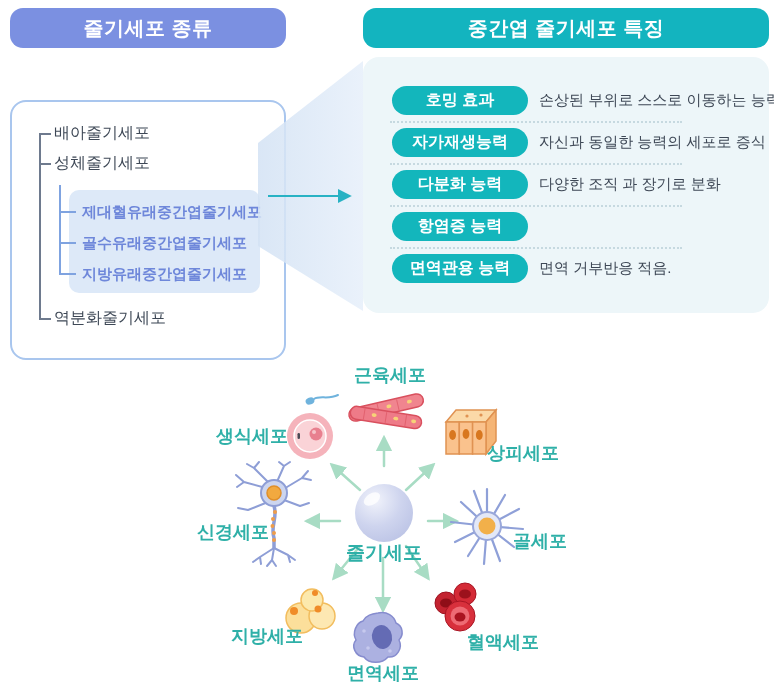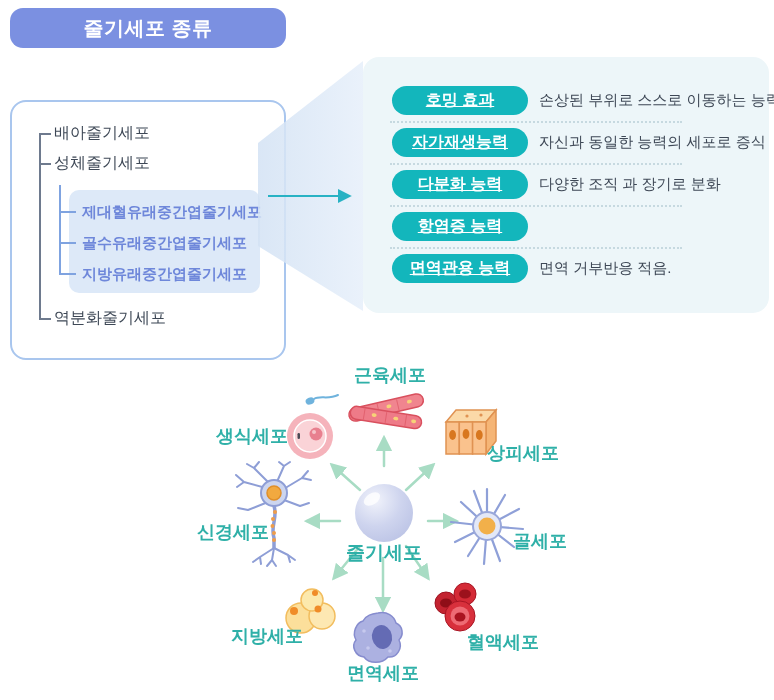--- a/index.html
+++ b/index.html
@@ -35,21 +35,21 @@
   }
   #highlight-box{
     position:absolute;left:57px;top:88px;width:191px;height:103px;
     background:var(--highlight_box_bg,#dde9f8);border-radius:10px;
   }
   
   .feat-row{position:absolute;left:29px;height:29px;display:flex;align-items:center;}
   .feat-pill{
     width:136px;height:29px;border-radius:15px;background:var(--feature_pill_bg,#13b6bc);
     color:#fff;font-weight:bold;font-size:16px;display:flex;align-items:center;
-    justify-content:center;white-space:nowrap;flex:none;text-decoration:underline;
+    justify-content:center;white-space:nowrap;flex:none;
   }
   .feat-desc{
     margin-left:11px;font-size:15px;color:var(--feature_text,#3e4856);
     white-space:nowrap;font-weight:500;
   }
   .dotted{
     position:absolute;left:27px;width:292px;height:0;
     border-top:2px dotted #c6d9e0;
   }
   
@@ -84,20 +84,23 @@
     <div class="tree-line blue" style="left:47px;top:171px;width:17px;height:2px;"></div>
 
     <div class="tree-item" style="left:42px;top:21px;">배아줄기세포</div>
     <div class="tree-item" style="left:42px;top:51px;">성체줄기세포</div>
     <div class="tree-item sub" style="left:70px;top:100px;">제대혈유래중간엽줄기세포</div>
     <div class="tree-item sub" style="left:70px;top:131px;">골수유래중간엽줄기세포</div>
     <div class="tree-item sub" style="left:70px;top:162px;">지방유래중간엽줄기세포</div>
     <div class="tree-item" style="left:42px;top:206px;">역분화줄기세포</div>
   </div>
 
+  <div class="hdr" id="hdr-right">
+    <span>중간엽 줄기세포 특징</span>
+  </div>
 
   <div id="body-right">
     <div class="feat-row" style="top:29px;">
       <div class="feat-pill">호밍 효과</div>
       <div class="feat-desc">손상된 부위로 스스로 이동하는 능력</div>
     </div>
     <div class="dotted" style="top:64px;"></div>
     <div class="feat-row" style="top:71px;">
       <div class="feat-pill">자가재생능력</div>
       <div class="feat-desc">자신과 동일한 능력의 세포로 증식</div>

